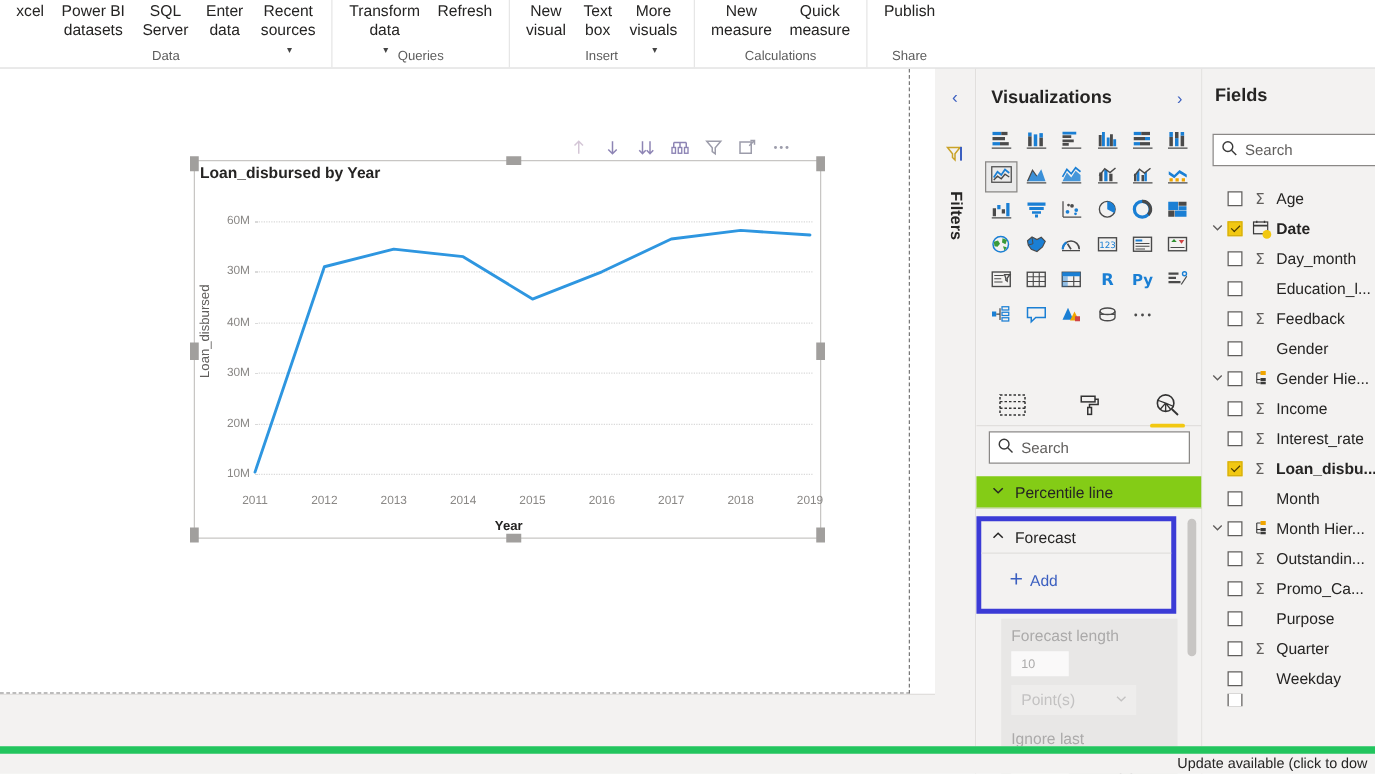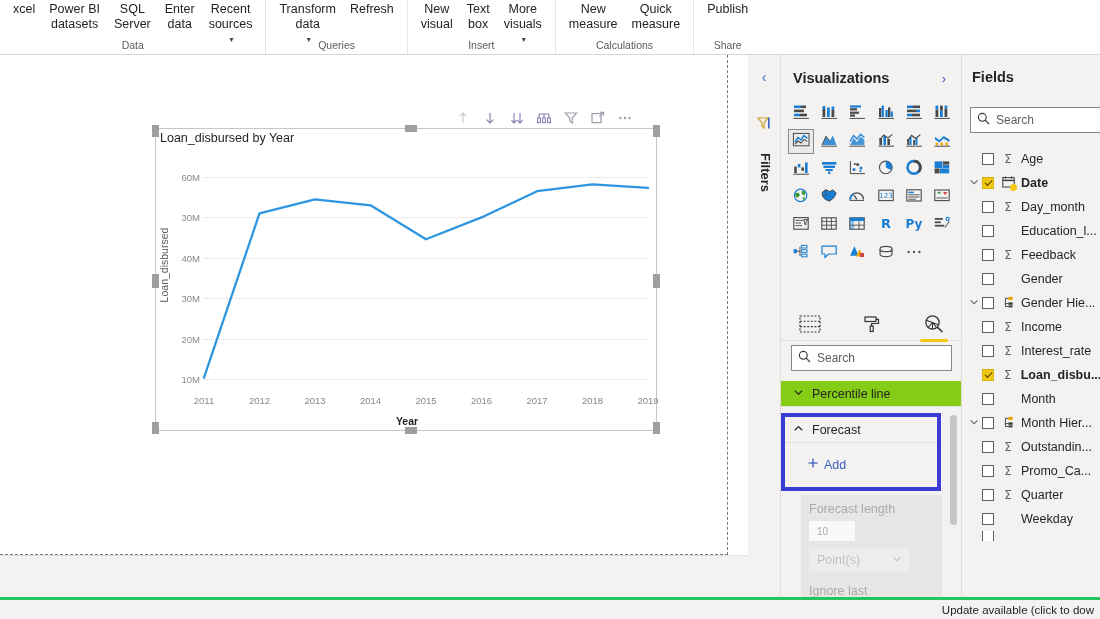--- a/index.html
+++ b/index.html
@@ -84,21 +84,21 @@
   .h-tc { left:249px; top:-4px; width:12px; height:7px; }
   .h-tr { right:-4px; top:-4px; width:7px; height:12px; }
   .h-ml { left:-4px; top:145px; width:7px; height:14px; }
   .h-mr { right:-4px; top:145px; width:7px; height:14px; }
   .h-bl { left:-4px; bottom:-4px; width:7px; height:12px; }
   .h-bc { left:249px; bottom:-4px; width:12px; height:7px; }
   .h-br { right:-4px; bottom:-4px; width:7px; height:12px; }
 
   #chart-title {
     position:absolute; left:4px; top:2px;
-    font-size:12.5px; font-weight:400; color:#252423; white-space:nowrap;
+    font-size:12.5px; font-weight:700; color:#252423; white-space:nowrap;
   }
   #plot-area { position:absolute; left:0; top:0; width:502px; height:303px; }
   #y-axis-title {
     position:absolute; left:-57px; top:130px;
     width:130px; text-align:center;
     transform:rotate(-90deg);
     font-size:10.5px; color:#605e5c; white-space:nowrap;
   }
   #x-axis-title {
     position:absolute; left:0; top:286px; width:502px;
@@ -263,21 +263,21 @@
   }
   .f-ico { width:16px; text-align:center; margin-right:5px; flex:0 0 auto; }
   .f-sigma { font-size:12px; color:#605e5c; font-family:"DejaVu Sans", sans-serif; }
   .f-lbl { overflow:hidden; }
   .ind0 { padding-left:4px; }
   .ind1 { padding-left:4px; }
 
   
   #statusbar {
     position:absolute; left:0; bottom:0; width:1100px; height:22px;
-    background:#f3f2f1; border-top:3px solid #22c55e;
+    background:#f3f2f1; border-top:6px solid #22c55e;
     display:flex; align-items:center; justify-content:flex-end;
     padding-right:6px;
   }
   #status-text { font-size:11.5px; color:#252423; white-space:nowrap; }
 </style>
 </head>
 <body>
 
 <div id="ribbon">
     <div class="rib-group">
@@ -946,20 +946,26 @@
       </div>
       <div class="f-row ind1">
         <span class="f-chev empty"></span>
         <span class="f-cb"></span>
         <span class="f-ico"><span class="f-sigma">Σ</span></span>
         <span class="f-lbl">Promo_Ca...</span>
       </div>
       <div class="f-row ind1">
         <span class="f-chev empty"></span>
         <span class="f-cb"></span>
+        <span class="f-ico"></span>
+        <span class="f-lbl">Purpose</span>
+      </div>
+      <div class="f-row ind1">
+        <span class="f-chev empty"></span>
+        <span class="f-cb"></span>
         <span class="f-ico"><span class="f-sigma">Σ</span></span>
         <span class="f-lbl">Quarter</span>
       </div>
       <div class="f-row ind1">
         <span class="f-chev empty"></span>
         <span class="f-cb"></span>
         <span class="f-ico"></span>
         <span class="f-lbl">Weekday</span>
       </div>
       <div class="f-row ind1" style="height: 10px; overflow: hidden;">

